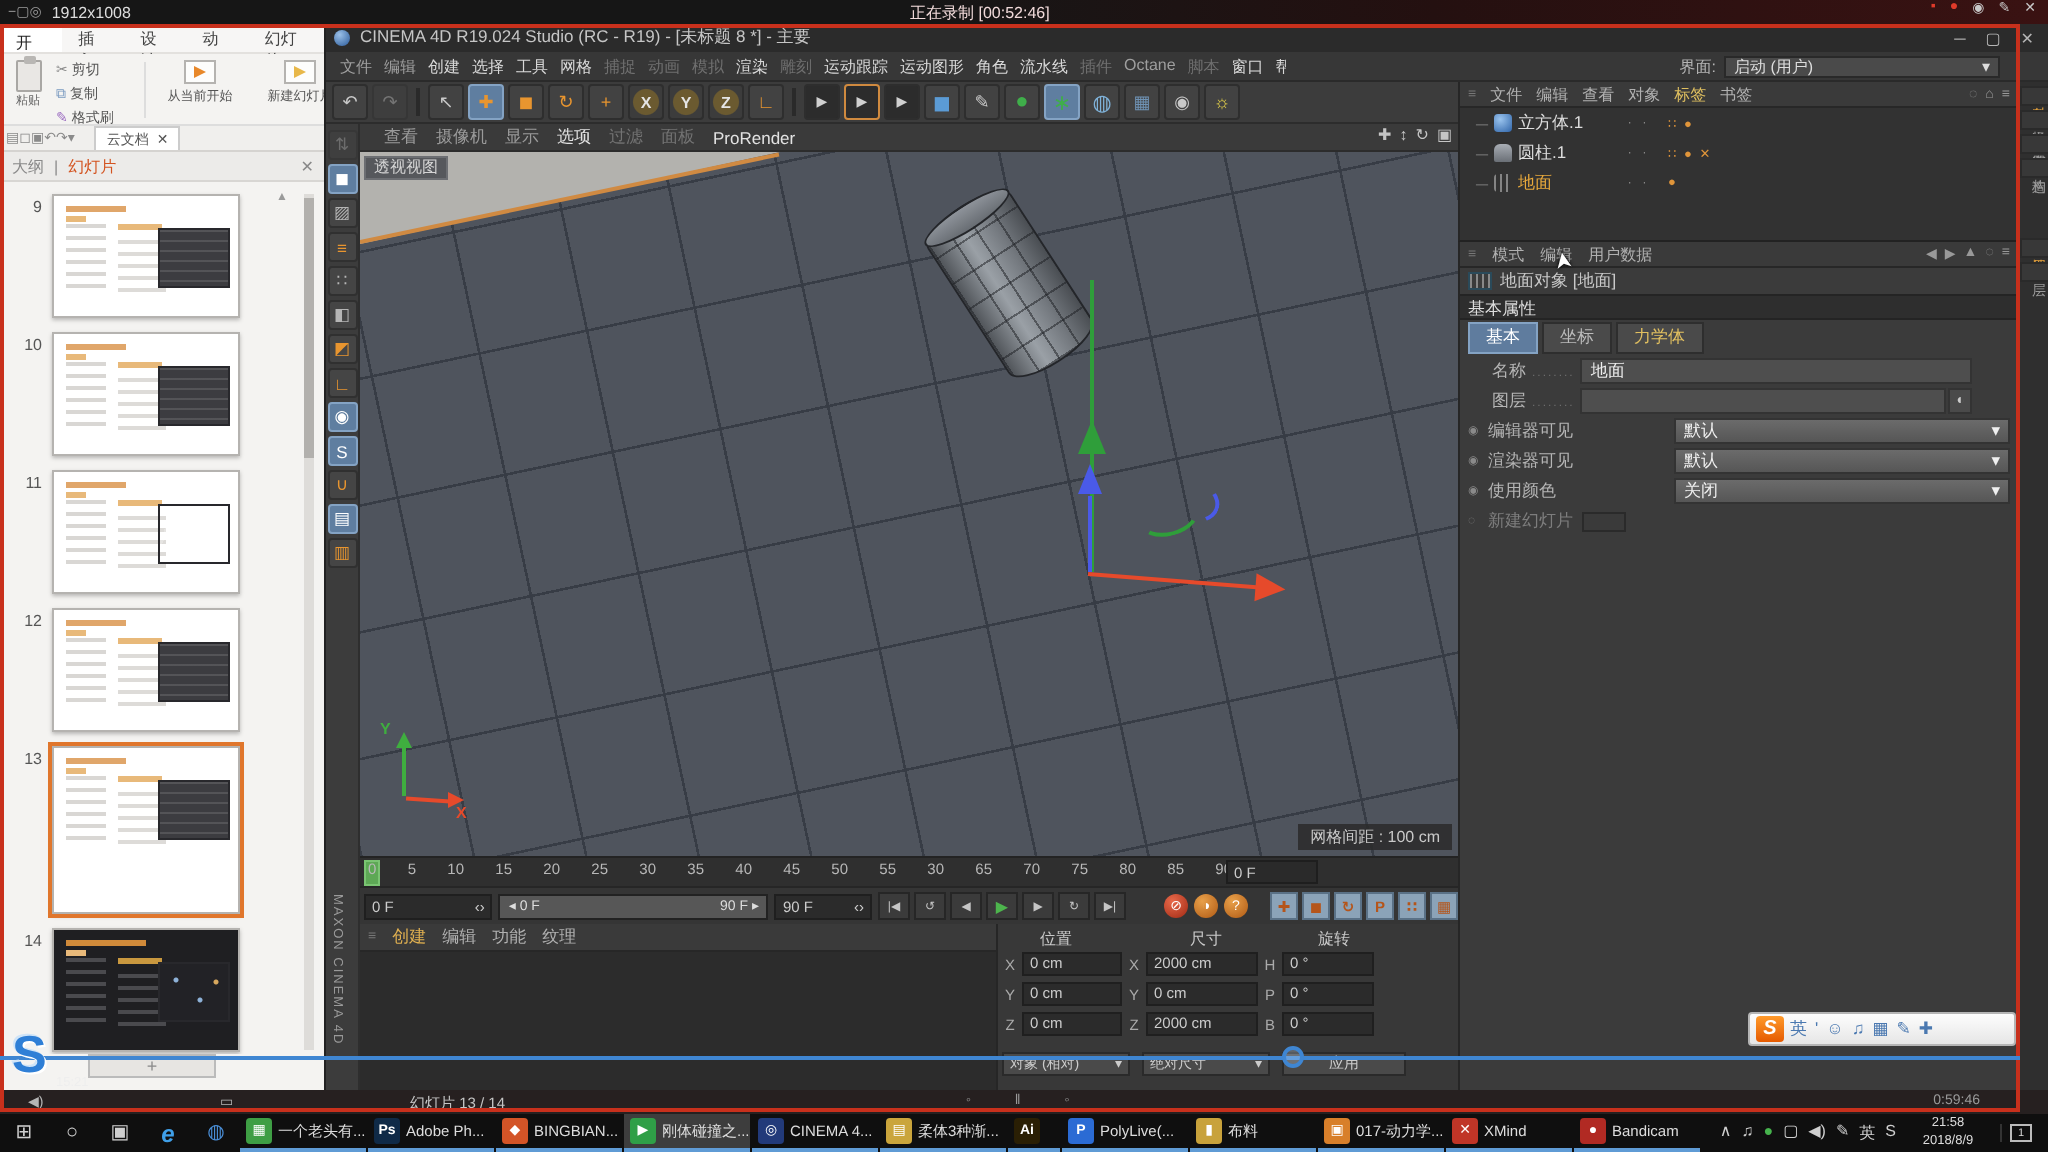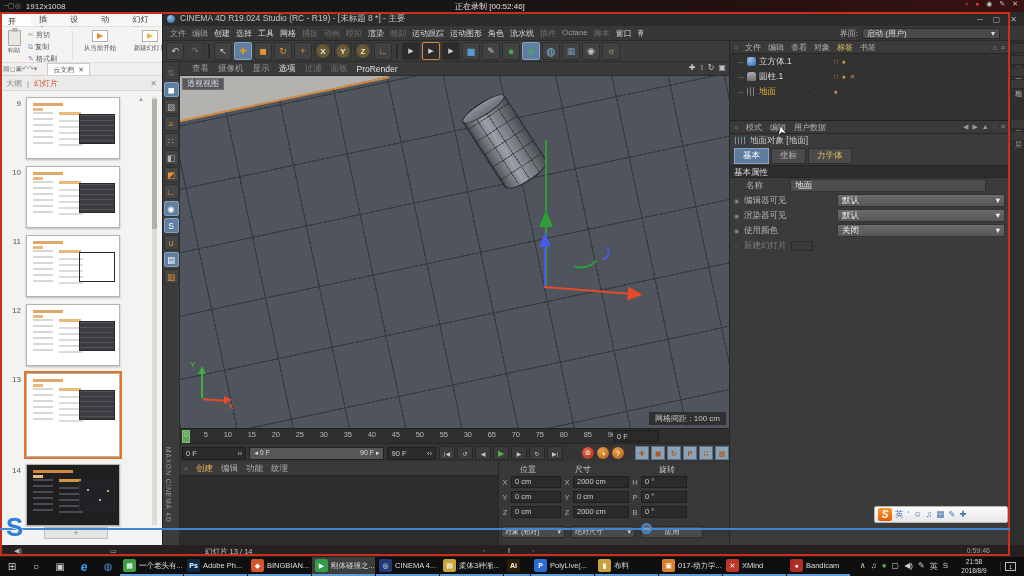--- a/index.html
+++ b/index.html
@@ -151,21 +151,21 @@
   .rec-orange{background:radial-gradient(circle at 35% 30%,#e8a04a,#b05a14)}
   .keyt{width:14px;height:14px;background:#8ba3b8;border:1px solid #5a7186;color:#b5551a;font-size:7.5px;font-weight:bold;display:flex;align-items:center;justify-content:center}
 
   
   #mat-mgr{position:absolute;left:17px;top:450px;width:318px;height:83px;background:#2c2c2c}
   #mat-head{height:14px;background:#3a3a3a;border-bottom:1px solid #272727;display:flex;align-items:center;gap:8px;padding-left:4px;font-size:8.5px;color:#b0b0b0}
   #mat-head .grip{color:#777;font-size:7px}
   #mat-head .mi.hl{color:#e0b050}
   #coord-mgr{position:absolute;left:335px;top:450px;width:231px;height:83px;background:#383838;border-left:1px solid #262626;font-size:7.5px}
   #coord-mgr .ch{position:absolute;top:2px;color:#c9c9c9;font-size:8px}
-  #ch-pos{left:21px}#ch-size{left:76px}#ch-rot{left:160px}
+  #ch-pos{left:21px}#ch-size{left:96px}#ch-rot{left:160px}
   #coord-rows{position:absolute;left:2px;top:14px;display:flex;flex-direction:column;gap:3px;width:227px}
   .crow{display:flex;align-items:center;gap:2px;color:#bbb}
   .crow .cl{width:8px;text-align:center;color:#aaa}
   .crow .cf{height:12px;background:#2b2b2b;border:1px solid #1f1f1f;color:#ccc;padding:0 3px;line-height:10px}
   .crow .f1{width:50px}.crow .f2{width:56px}.crow .f3{width:46px}
   #coord-foot{position:absolute;left:2px;top:64px;display:flex;gap:6px;align-items:center}
   .csel{width:64px;height:12px;background:#4a4a4a;border:1px solid #2a2a2a;color:#ccc;font-size:7px;display:flex;justify-content:space-between;align-items:center;padding:0 3px}
   #capply{width:62px;height:12px;background:#4a4a4a;border:1px solid #2a2a2a;color:#ccc;text-align:center;line-height:10px}
 
   
@@ -685,30 +685,35 @@
           <span class="dim">▶</span>
           <span>▲</span>
           <span>◌</span>
           <span>≡</span>
         </span>
     </div>
     <div id="attr-title">
       <span class="ticon"></span>
       <span>地面对象 [地面]</span>
     </div>
+    <div id="attr-section">基本属性</div>
     <div id="attr-tabs">
 
     <span class="atab t-active">基本</span>
         <span class="atab">坐标</span>
         <span class="atab t-dyn">力学体</span>
       </div>
-    <div id="attr-section">基本属性</div>
     <div class="arow">
       <span class="albl lead">名称</span>
       <span class="afield" style="width:196px">地面</span>
+    </div>
+    <div class="arow">
+      <span class="albl lead">图层</span>
+      <span class="afield" style="width:183px"></span>
+      <span class="layer-btn">◐</span>
     </div>
     <div>
 
     <div class="arow">
         <span class="pre">◉</span>
         <span class="albl">编辑器可见</span>
         <span class="adrop" style="margin-left:auto;margin-right:4px;width:168px">
             <span>默认</span>
             <span>▾</span>
           </span>

